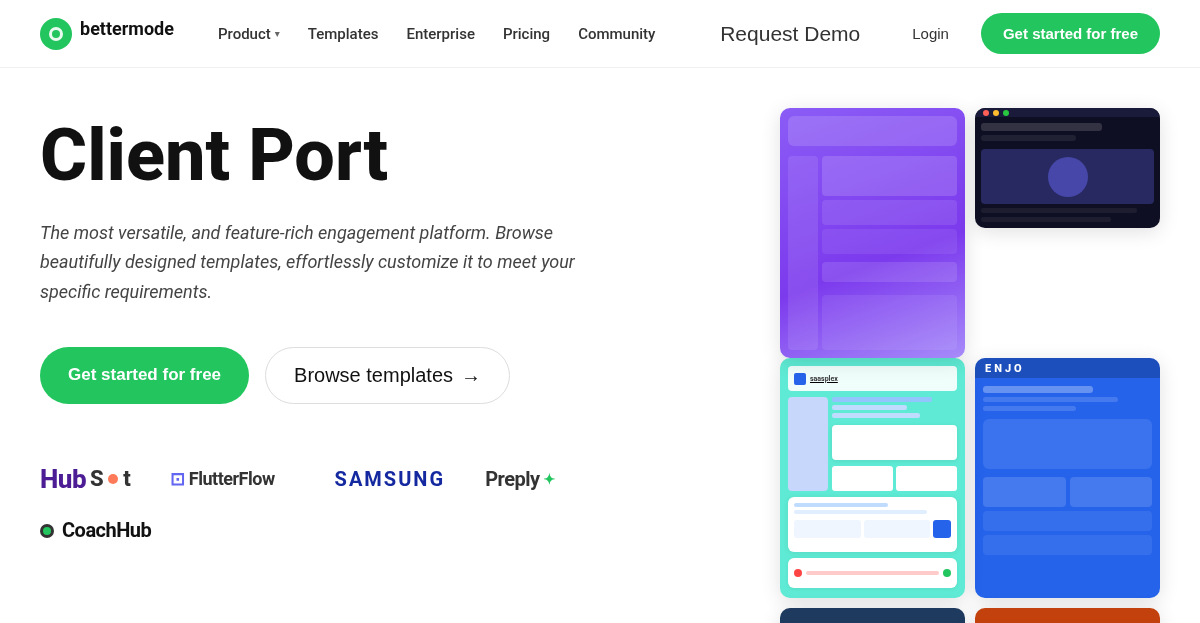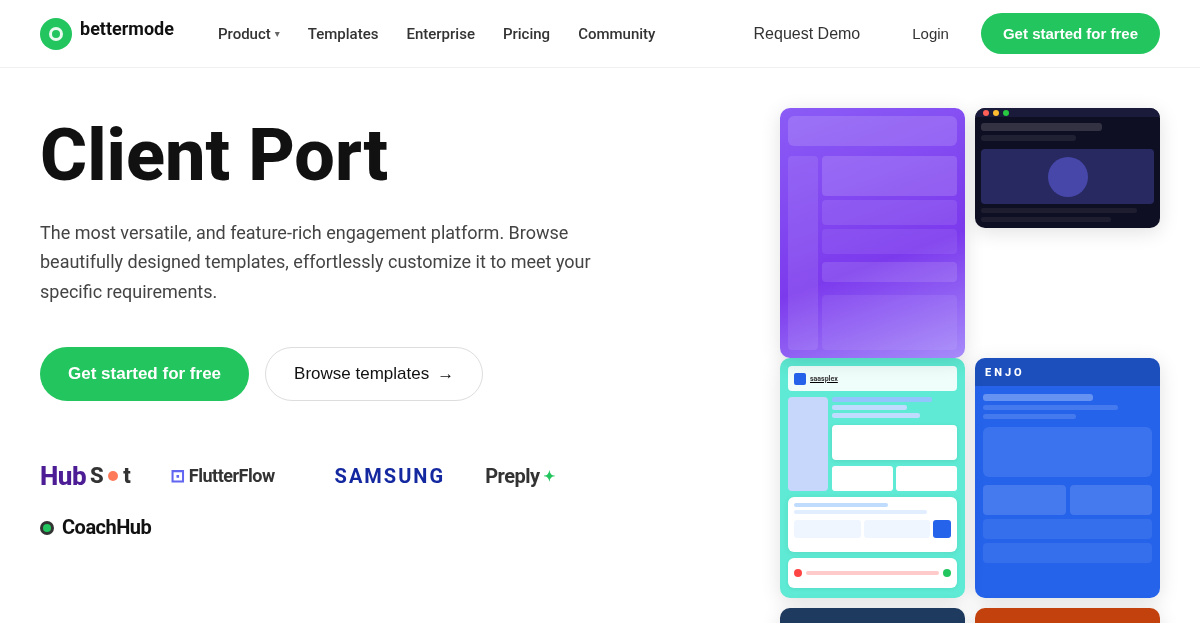--- a/index.html
+++ b/index.html
@@ -72,21 +72,21 @@
     .nav-right {
       display: flex;
       align-items: center;
       gap: 12px;
     }
     .btn-demo {
       padding: 10px 20px;
       border-radius: 8px;
       border: none;
       background: transparent;
-      font-size: 16px;
+      font-size: 21px;
       font-weight: 500;
       color: #333;
       cursor: pointer;
     }
     .btn-login {
       padding: 10px 20px;
       border-radius: 8px;
       border: none;
       background: transparent;
       font-size: 15px;
@@ -132,20 +132,21 @@
       color: #111;
       line-height: 1.05;
       margin-bottom: 24px;
     }
     .hero-desc {
       font-size: 18px;
       color: #444;
       line-height: 1.65;
       max-width: 580px;
       margin-bottom: 40px;
+      font-style: italic;
     }
     .hero-buttons {
       display: flex;
       gap: 16px;
       margin-bottom: 60px;
     }
     .btn-hero-primary {
       padding: 16px 28px;
       border-radius: 50px;
       border: none;
@@ -157,21 +158,21 @@
     }
     .btn-hero-secondary {
       display: flex;
       align-items: center;
       gap: 8px;
       padding: 16px 28px;
       border-radius: 50px;
       border: 1.5px solid #ddd;
       background: white;
       color: #111;
-      font-size: 17px;
+      font-size: 20px;
       font-weight: 500;
       cursor: pointer;
     }
     .hero-logos {
       display: flex;
       flex-wrap: wrap;
       gap: 0;
       align-items: center;
     }
     .logo-row {
@@ -413,21 +414,21 @@
           <div style="height:6px; background:rgba(255,255,255,0.08); border-radius:3px; width:55%;"></div>
           <div style="height:55px; background:rgba(99,102,241,0.3); border-radius:4px; margin-top:4px; display:flex; align-items:center; justify-content:center;">
             <div style="width:40px; height:40px; background:rgba(99,102,241,0.5); border-radius:50%;"></div>
           </div>
           <div style="height:5px; background:rgba(255,255,255,0.06); border-radius:2px; width:90%;"></div>
           <div style="height:5px; background:rgba(255,255,255,0.06); border-radius:2px; width:75%;"></div>
         </div>
       </div>
 
       <div class="ss" style="grid-column:2; grid-row:2; background:#2563eb; display:flex; flex-direction:column;">
-        <div style="background:rgba(0,0,0,0.2); height:28px; display:flex; align-items:center; padding:0 10px;">
+        <div style="background:rgba(0,0,0,0.2); height:20px; display:flex; align-items:center; padding:0 10px;">
           <span style="color:white; font-size:11px; font-weight:800; letter-spacing:3px;">ENJO</span>
         </div>
         <div style="flex:1; padding:8px; display:flex; flex-direction:column; gap:4px;">
           <div style="height:7px; background:rgba(255,255,255,0.3); border-radius:3px; width:65%;"></div>
           <div style="height:5px; background:rgba(255,255,255,0.15); border-radius:3px; width:80%;"></div>
           <div style="height:5px; background:rgba(255,255,255,0.15); border-radius:3px; width:55%;"></div>
           <div style="height:50px; background:rgba(255,255,255,0.1); border-radius:6px; margin-top:4px;"></div>
           <div style="display:flex; gap:4px; margin-top:4px;">
             <div style="height:30px; flex:1; background:rgba(255,255,255,0.15); border-radius:4px;"></div>
             <div style="height:30px; flex:1; background:rgba(255,255,255,0.15); border-radius:4px;"></div>

